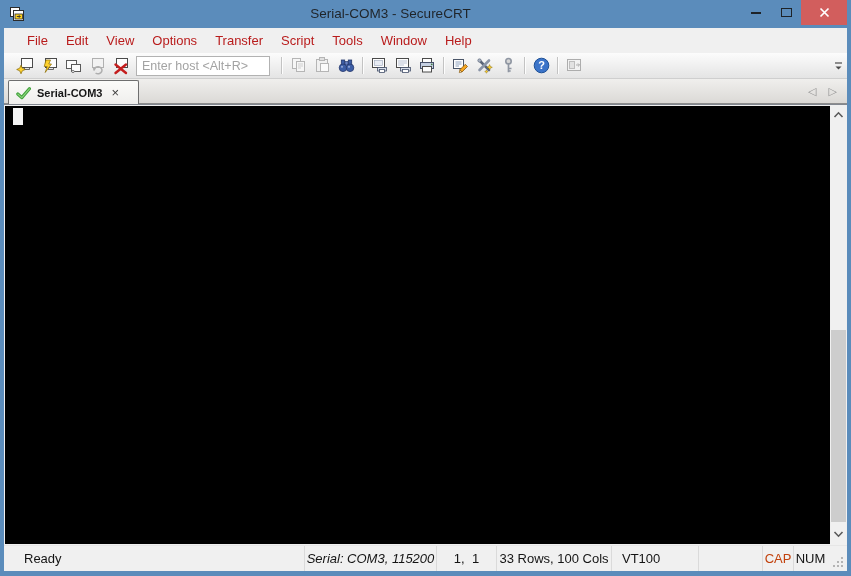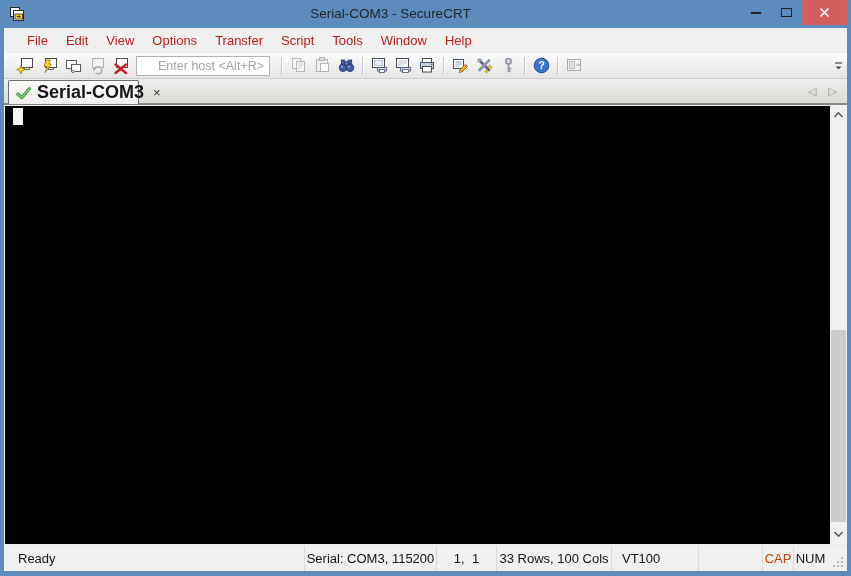--- a/index.html
+++ b/index.html
@@ -25,57 +25,57 @@
              background:#f0f0f0; display:flex; align-items:center; padding-left:14px; }
   .menu-item { padding:0 9px; font-size:13px; color:#b91c1c; line-height:25px; cursor:default; }
   
   .toolbarrow { position:absolute; top:53px; left:4px; right:4px; height:26px;
                 background:linear-gradient(#fcfcfc,#e4e4e4);
                 border-bottom:1px solid #cfcfcf;
                 display:flex; align-items:center; padding-left:9px; }
   .tbbtn { width:24px; height:22px; display:flex; align-items:center; justify-content:center; flex:0 0 auto; }
   .tbsep { width:1px; height:17px; background:#c3c3c3; box-shadow:1px 0 0 #fdfdfd; margin:0 4px; flex:0 0 auto; }
   .hostbox { width:134px; height:20px; margin:0 7px 0 3px; border:1px solid #b2b2b2;
-             font:12.5px "Liberation Sans", sans-serif; padding:0 5px; color:#333; background:#fff; flex:0 0 auto;text-align:right; }
+             font:12.5px "Liberation Sans", sans-serif; padding:0 5px; color:#333; background:#fff; flex:0 0 auto; }
   .hostbox::placeholder { color:#a3a3a3; }
   .tb-spacer { flex:1 1 auto; }
   .tb-overflow { width:16px; height:22px; display:flex; flex-direction:column;
                  align-items:center; justify-content:center; margin-right:1px; flex:0 0 auto; }
   
   .tabbar { position:absolute; top:79px; left:4px; right:4px; height:25px;
             background:linear-gradient(#f0efed,#dbd9d6);
             border-bottom:1px solid #8d8d8d; }
   .tab { position:absolute; left:4px; bottom:-1px; height:24px; width:131px;
          background:linear-gradient(#fbfbf9,#efeeec);
          border:1px solid #6f6f6f; border-bottom:none; border-radius:2px 2px 0 0;
          display:flex; align-items:center; padding:0 7px; }
   .tab-check { width:15px; height:13px; margin-right:6px; flex:0 0 auto; }
-  .tab-label { font-size:18px; font-weight:bold; color:#161616; white-space:nowrap; }
+  .tab-label { font-size:11px; font-weight:bold; color:#161616; white-space:nowrap; }
   .tab-close { margin-left:9px; font-size:13px; line-height:13px; color:#3c3c3c; cursor:default; }
   .tab-arrows { position:absolute; right:10px; top:0; height:24px; display:flex;
                 align-items:center; gap:12px; color:#909090; font-size:11px; }
   .tab-arrow { cursor:default; }
   
   .termwrap { position:absolute; top:104px; left:4px; right:4px; height:441px;
               background:#f0f0f0; border-top:1px solid #82878f; }
   .terminal { position:absolute; left:1px; top:1px; right:17px; bottom:1px; background:#000; }
   .cursor { position:absolute; left:8px; top:2px; width:10px; height:17px; background:#f4f4f4; }
   
   .scrollbar { position:absolute; right:0; top:1px; bottom:0; width:17px; background:#f0f0f0; }
   .sb-up { position:absolute; top:1px; left:0; width:17px; height:16px; }
   .sb-down { position:absolute; bottom:3px; left:0; width:17px; height:16px; }
   .sb-thumb { position:absolute; left:1px; right:1px; top:224px; height:192px; background:#cdcdcd; }
   
   .statusbar { position:absolute; left:4px; right:4px; bottom:5px; height:26px;
                background:#f0f0f0; border-top:1px solid #e6e6e6;
                display:flex; align-items:center; font-size:13px; color:#141414; }
   .sb { height:100%; display:flex; align-items:center; justify-content:center;
         border-left:1px solid #dadada; white-space:pre; }
-  .sb-ready { flex:1; justify-content:flex-start; padding-left:14px; border-left:none; }
-  .sb-serial { width:132px; }
+  .sb-ready { flex:1; justify-content:flex-start; padding-left:20px; border-left:none; }
+  .sb-serial { width:132px;font-style:italic; }
   .sb-pos { width:60px; }
   .sb-size { width:115px; }
   .sb-emu { width:87px; justify-content:flex-start; padding-left:10px; }
   .sb-gap { width:64px; }
   .sb-cap { width:31px; color:#c2410c; }
   .sb-num { width:34px; }
   .sb-grip { width:20px; border-left:none; justify-content:flex-end; align-items:flex-end; padding:0 2px 2px 0; }
 </style>
 </head>
 <body>

